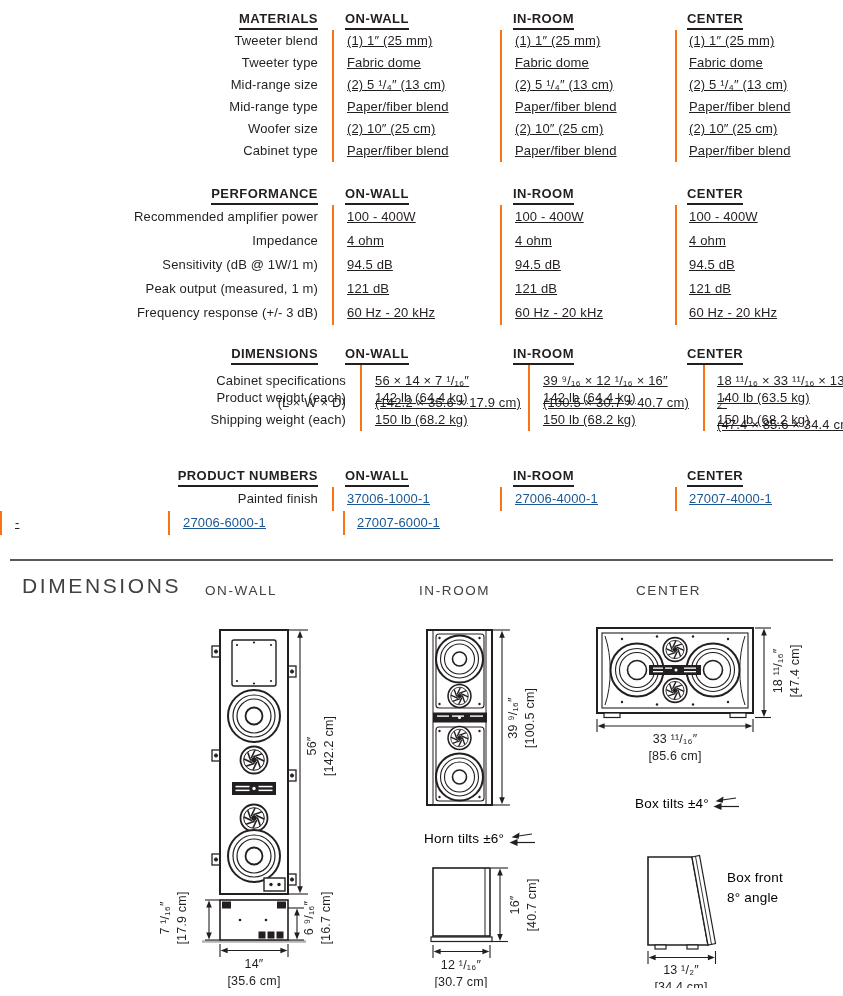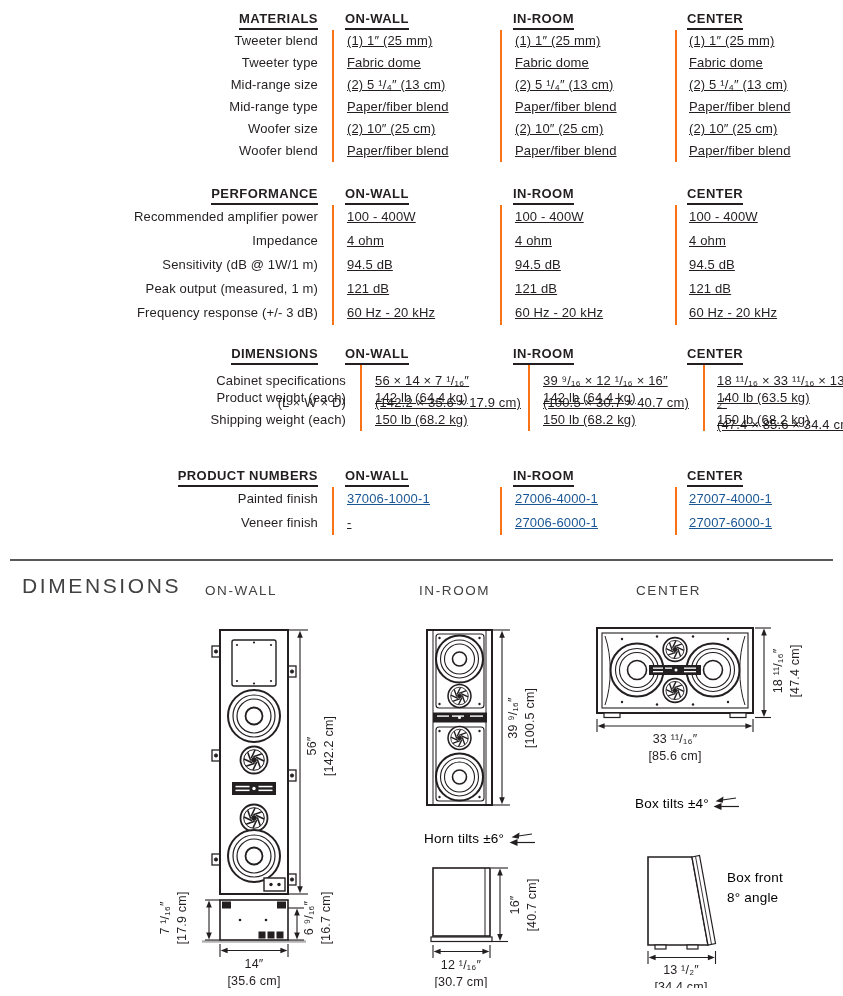--- a/index.html
+++ b/index.html
@@ -73,21 +73,21 @@
       <div class="cell c2 cv">Paper/fiber blend</div>
       <div class="cell c3 cv">Paper/fiber blend</div>
     </div>
     <div class="tr">
       <div class="cell c0">Woofer size</div>
       <div class="cell c1 cv">(2) 10″ (25 cm)</div>
       <div class="cell c2 cv">(2) 10″ (25 cm)</div>
       <div class="cell c3 cv">(2) 10″ (25 cm)</div>
     </div>
     <div class="tr">
-      <div class="cell c0">Woofer blend</div>
+      <div class="cell c0">Cabinet type</div>
       <div class="cell c1 cv">Paper/fiber blend</div>
       <div class="cell c2 cv">Paper/fiber blend</div>
       <div class="cell c3 cv">Paper/fiber blend</div>
     </div>
   </div>
 
   <div class="spec-table tbl-p" style="top:179px">
     <div class="tr t-head">
       <div class="cell c0"><span class="hdr">PERFORMANCE</span></div>
       <div class="cell c1 cv"><span class="hdr">ON-WALL</span></div>
@@ -172,21 +172,20 @@
       <div class="cell c2 cv"><span class="hdr">IN-ROOM</span></div>
       <div class="cell c3 cv"><span class="hdr">CENTER</span></div>
     </div>
     <div class="tr">
       <div class="cell c0">Painted finish</div>
       <div class="cell c1 cv"><a href="#" class="pn">37006-1000-1</a></div>
       <div class="cell c2 cv"><a href="#" class="pn">27006-4000-1</a></div>
       <div class="cell c3 cv"><a href="#" class="pn">27007-4000-1</a></div>
     </div>
     <div class="tr">
-      <div class="cell c0">Veneer finish</div>
       <div class="cell c1 cv">-</div>
       <div class="cell c2 cv"><a href="#" class="pn">27006-6000-1</a></div>
       <div class="cell c3 cv"><a href="#" class="pn">27007-6000-1</a></div>
     </div>
   </div>
 
   <div class="rule"></div>
   <div class="dims-title">DIMENSIONS</div>
   <div class="dims-col" style="left:205px">ON-WALL</div>
   <div class="dims-col" style="left:419px">IN-ROOM</div>

